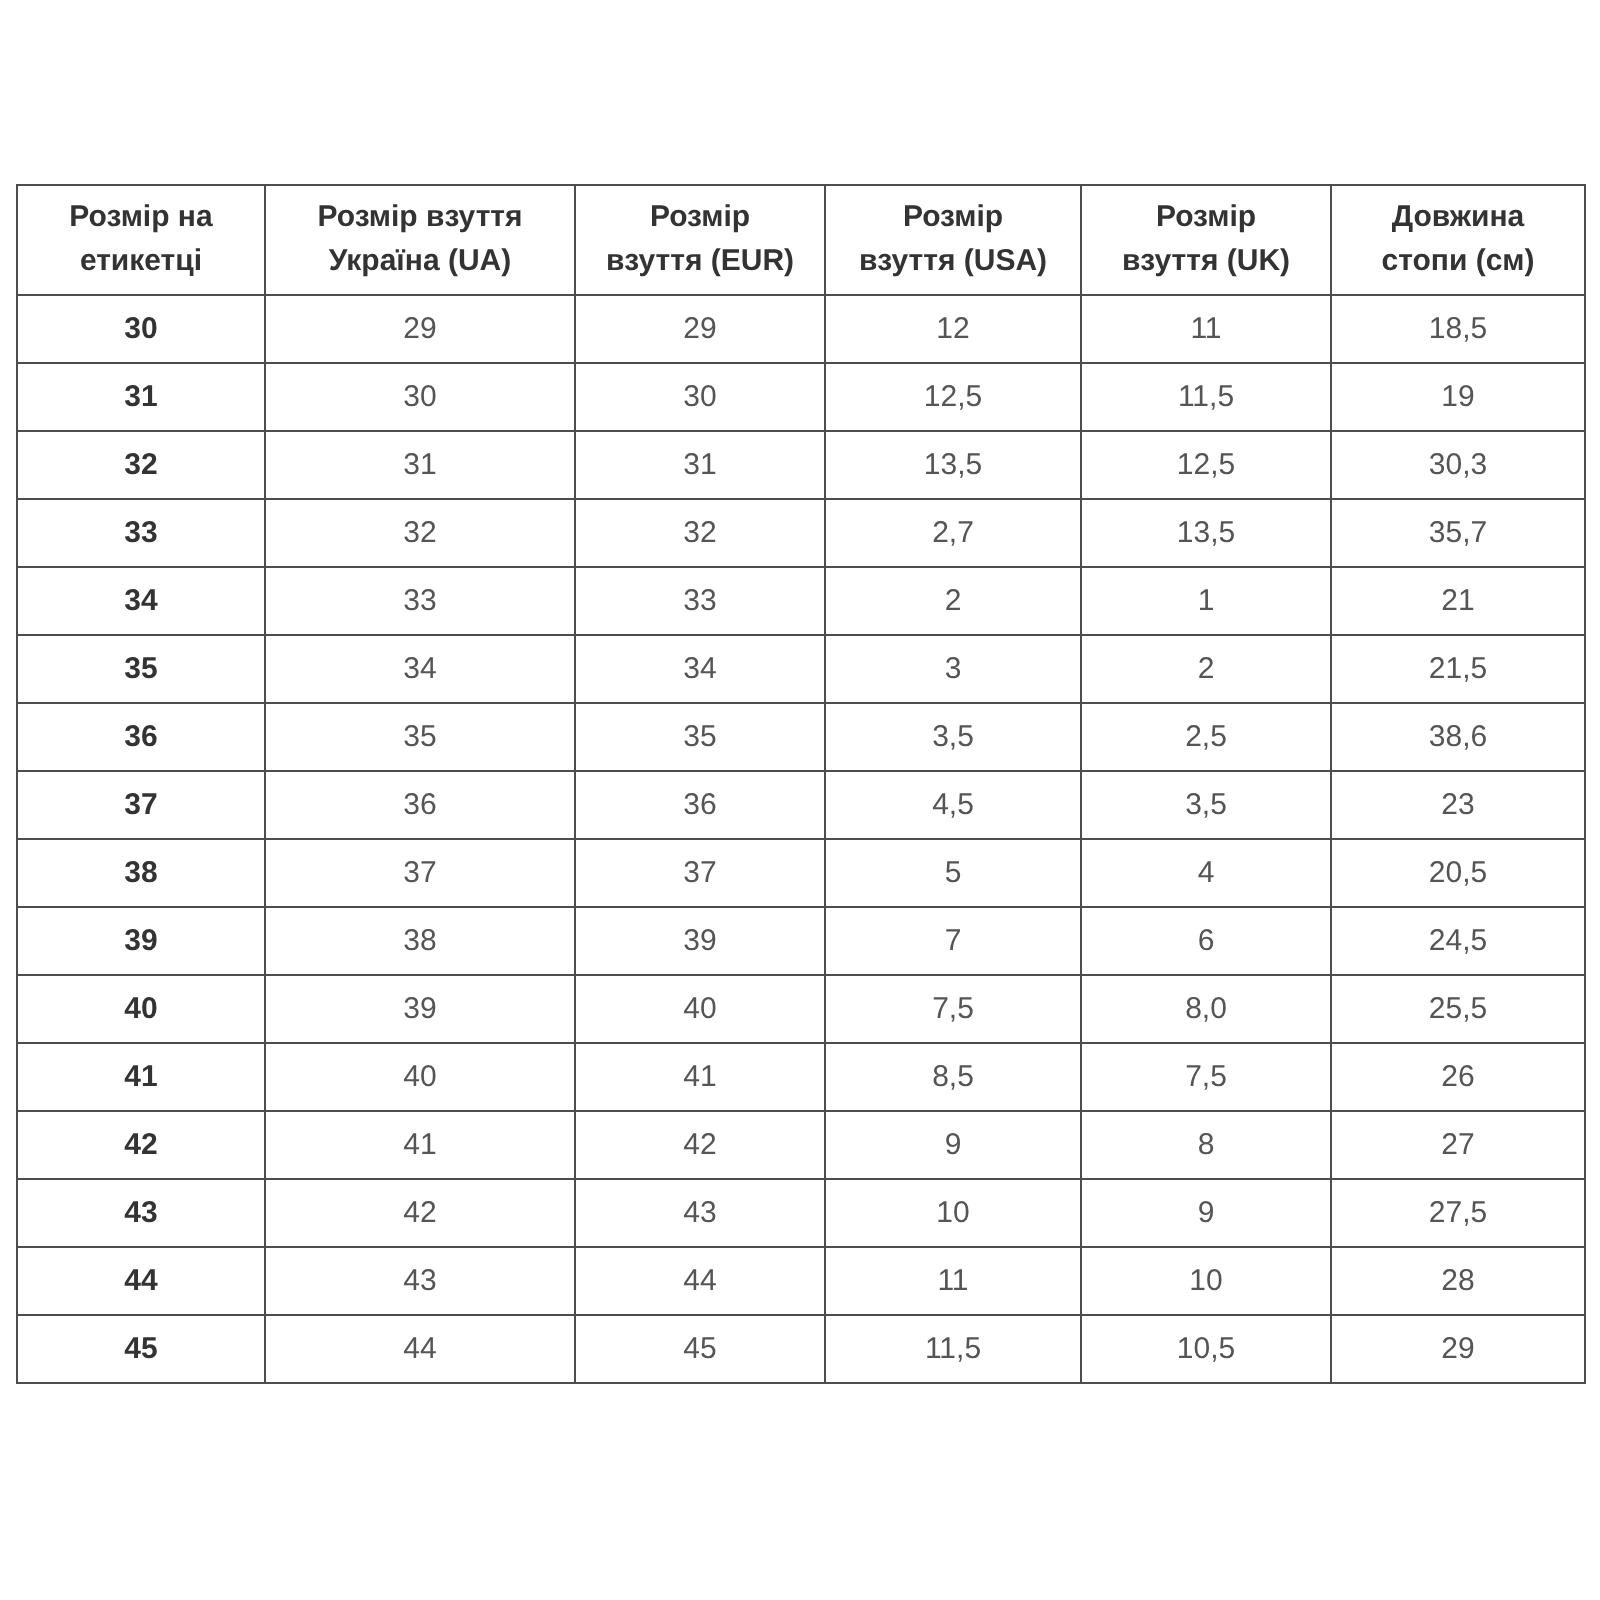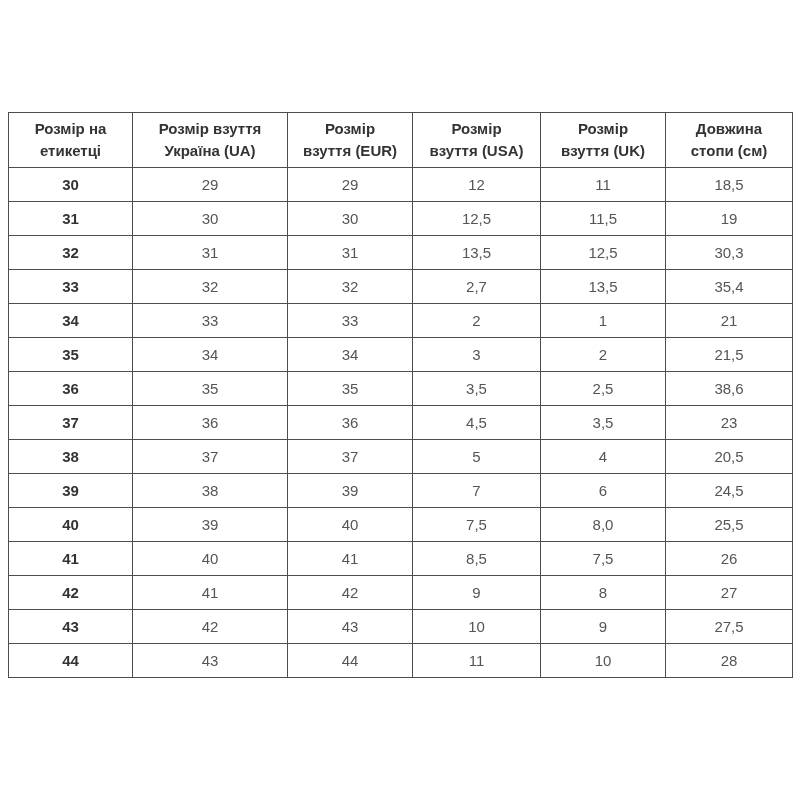--- a/index.html
+++ b/index.html
@@ -9,21 +9,20 @@
     width: 800px;
     height: 800px;
     background: #ffffff;
     font-family: "Liberation Sans", sans-serif;
   }
   .table-wrap {
     position: absolute;
     left: 8px;
     top: 92px;
     width: 784px;
-    margin-top: 20px;
   }
   table.size-chart {
     border-collapse: collapse;
     table-layout: fixed;
     width: 784px;
   }
   table.size-chart th,
   table.size-chart td {
     border: 1px solid #4d4d4d;
     text-align: center;
@@ -108,21 +107,21 @@
           <td>13,5</td>
           <td>12,5</td>
           <td>30,3</td>
         </tr>
         <tr>
           <td class="first">33</td>
           <td>32</td>
           <td>32</td>
           <td>2,7</td>
           <td>13,5</td>
-          <td>35,4</td>
+          <td>35,7</td>
         </tr>
         <tr>
           <td class="first">34</td>
           <td>33</td>
           <td>33</td>
           <td>2</td>
           <td>1</td>
           <td>21</td>
         </tr>
         <tr>
@@ -198,15 +197,23 @@
           <td>27,5</td>
         </tr>
         <tr>
           <td class="first">44</td>
           <td>43</td>
           <td>44</td>
           <td>11</td>
           <td>10</td>
           <td>28</td>
         </tr>
+        <tr>
+          <td class="first">45</td>
+          <td>44</td>
+          <td>45</td>
+          <td>11,5</td>
+          <td>10,5</td>
+          <td>29</td>
+        </tr>
       </tbody>
   </table>
 </div>
 
 </body></html>

